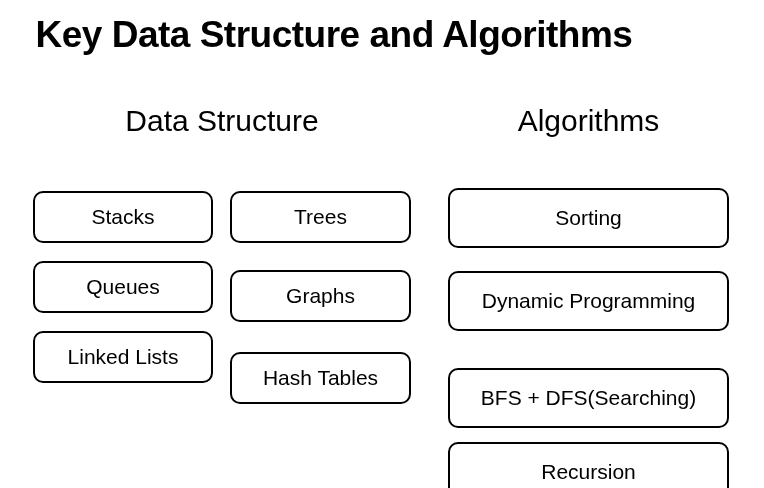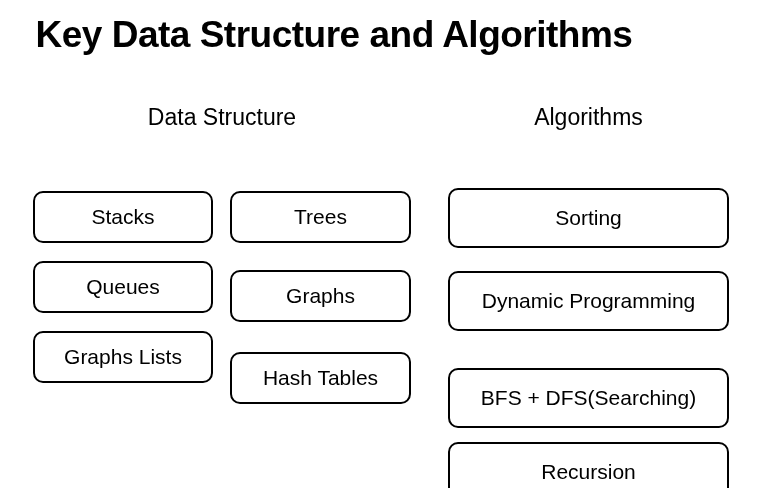--- a/index.html
+++ b/index.html
@@ -23,21 +23,21 @@
     width: 668px;
     text-align: center;
     font-size: 37px;
     font-weight: bold;
     letter-spacing: -0.5px;
   }
   .section-header {
     position: absolute;
     top: 104px;
     text-align: center;
-    font-size: 23px;
+    font-size: 30px;
     font-weight: 400;
   }
   .header-left  { left: 33px;  width: 378px; }
   .header-right { left: 448px; width: 281px; }
   .col {
     position: absolute;
     display: flex;
     flex-direction: column;
   }
   .col1 { left: 33px;  top: 191px; width: 180px; }
@@ -71,21 +71,21 @@
 
   <div class="title">Key Data Structure and Algorithms</div>
 
   <div class="section-header header-left">Data Structure</div>
 
   <div class="section-header header-right">Algorithms</div>
 
   <div class="col col1">
     <div class="box">Stacks</div>
     <div class="box">Queues</div>
-    <div class="box">Graphs Lists</div>
+    <div class="box">Linked Lists</div>
   </div>
 
   <div class="col col2">
     <div class="box">Trees</div>
     <div class="box">Graphs</div>
     <div class="box">Hash Tables</div>
   </div>
 
   <div class="col col3">
     <div class="box">Sorting</div>

